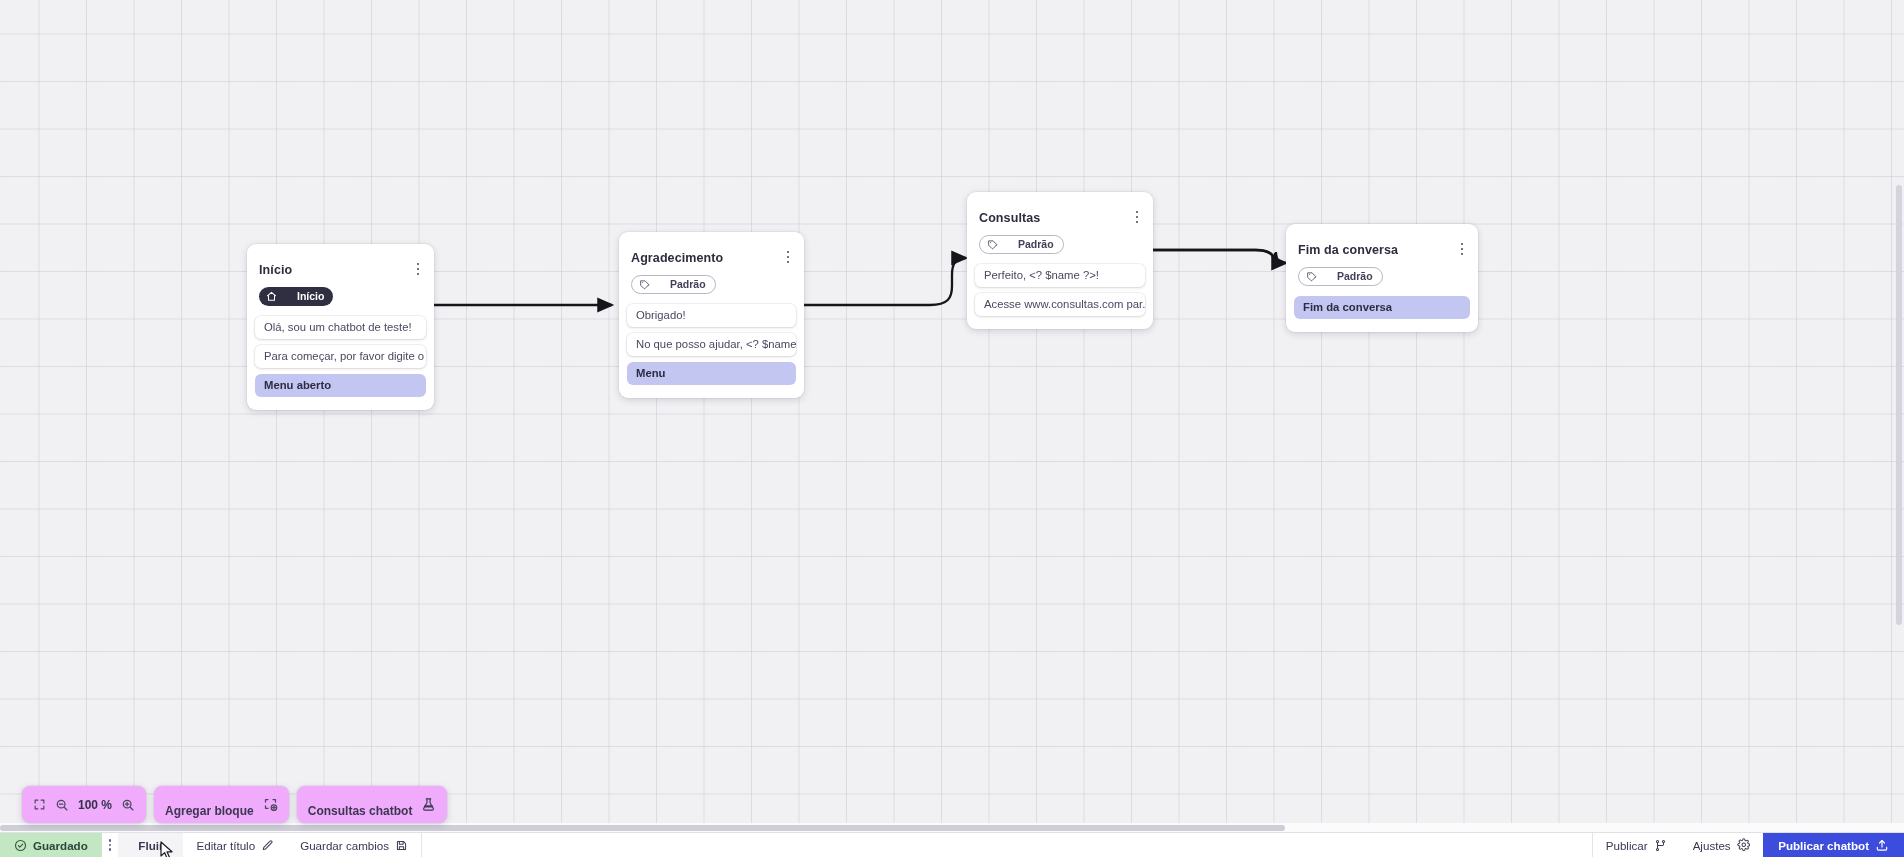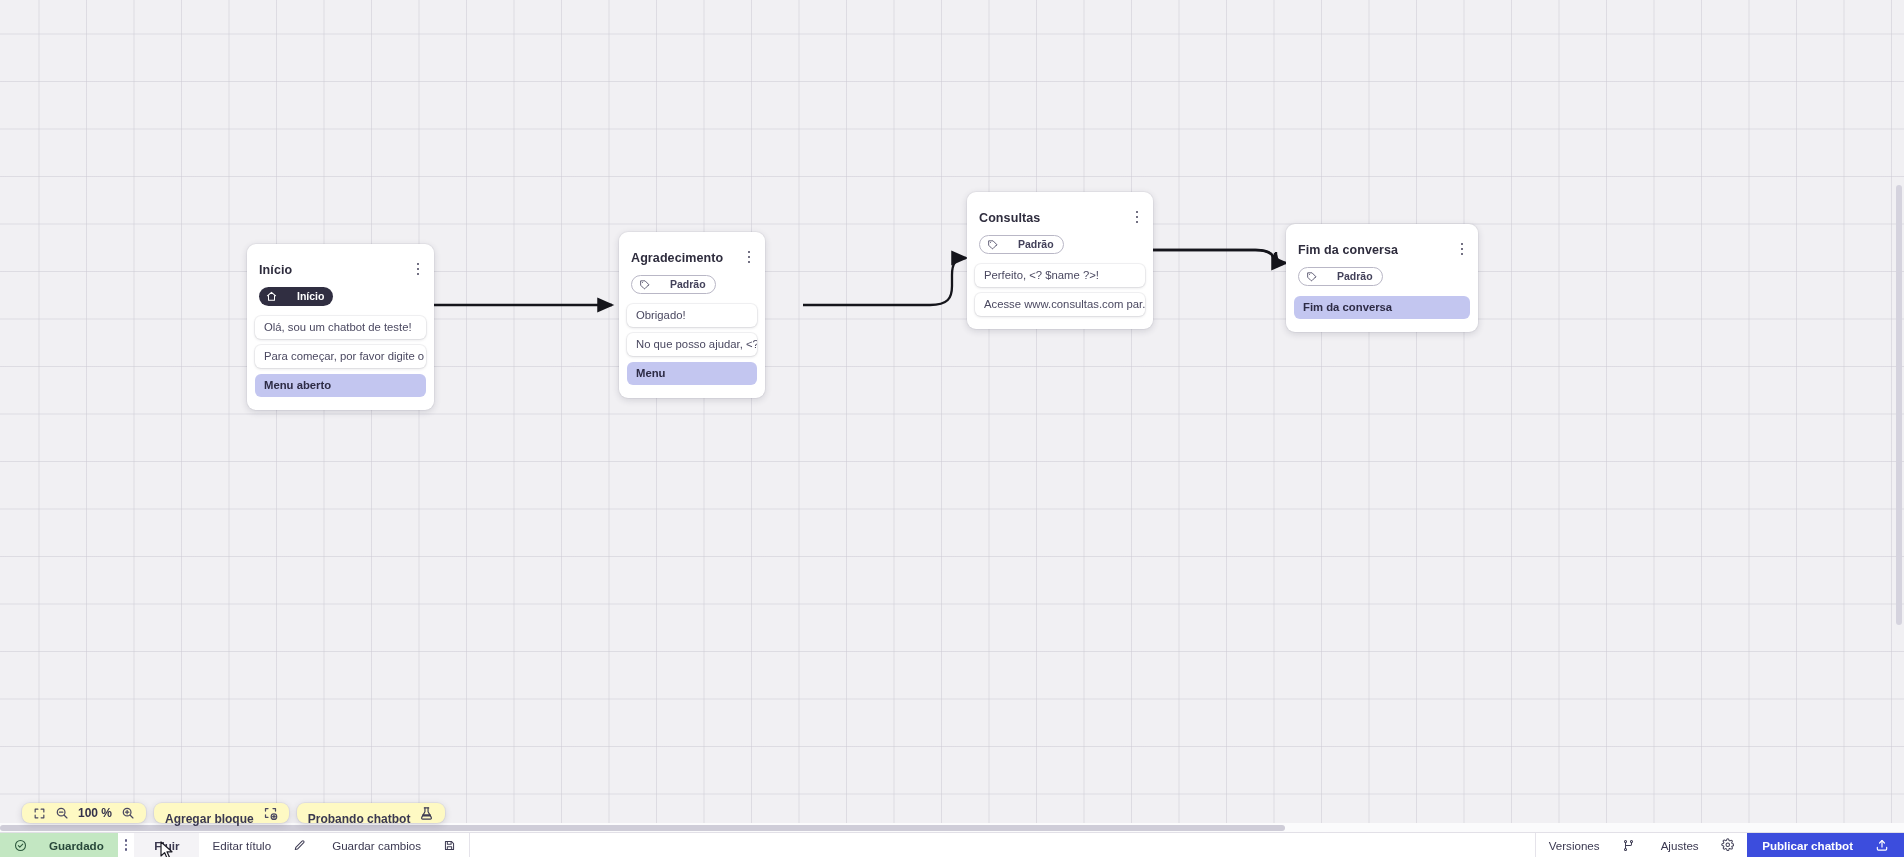--- a/index.html
+++ b/index.html
@@ -104,24 +104,24 @@
   .node-rows { padding-bottom: 13px; }
 
   
   #float-bar {
     position: absolute;
     left: 22px; bottom: 34px;
     display: flex; align-items: center; gap: 8px;
     z-index: 20;
   }
   .fgroup {
-    background: #fef9c3;
+    background: #f0abfc;
     border-radius: 8px;
     box-shadow: 0 2px 7px rgba(40,38,60,.17), 0 0 0 1px rgba(40,38,60,.05);
-    height: 20px;
+    height: 37px;
     display: flex; align-items: center;
     padding: 0 11px;
     gap: 9px;
     font-size: 12px;
     color: #3d3b52;
     white-space: nowrap;
   }
   .fgroup .zlabel { font-size: 12px; font-weight: 700; color: #33314a; }
   .fgroup .btn { display: inline-flex; align-items: center; cursor: pointer; }
   .fgroup .lbl { font-weight: 600; color: #3a3850; margin-top: 12px; }
@@ -132,21 +132,21 @@
     left: 0; bottom: 0;
     width: 1904px; height: 25px;
     background: #ffffff;
     border-top: 1px solid #e2e0e7;
     display: flex; align-items: stretch;
     font-size: 11.6px;
     color: #3a3850;
     z-index: 30;
   }
   .sb-item {
-    display: flex; align-items: center; gap: 22px;
+    display: flex; align-items: center; gap: 6px;
     padding: 0 13px;
     cursor: pointer;
     white-space: nowrap;
     height: 100%;
   }
   .sb-saved { background: #c3e7c2; color: #28483a; font-weight: 700; padding: 0 14px; }
   .sb-dots { padding: 0 7px; display:flex; align-items:center; }
   .sb-dots .d { display: flex; flex-direction: column; gap: 2.2px; }
   .sb-dots .d i { width: 2.6px; height: 2.6px; border-radius: 50%; background: #5b5a80; display:block; }
   .sb-tab { font-weight: 700; color: #3b3950; background: #f4f3f6; padding: 0 20px; }
@@ -216,21 +216,21 @@
           <span>Início</span>
         </span>
       </div>
       <div class="node-rows">
         <div class="row msg">Olá, sou um chatbot de teste!</div>
         <div class="row msg">Para começar, por favor digite o ...</div>
         <div class="row action">Menu aberto</div>
       </div>
     </div>
 
-    <div class="node" style="left:619px; top:232px; width:146px;">
+    <div class="node" style="left:619px; top:232px; width:185px;">
       <div class="node-head">
         <div class="node-title">Agradecimento</div>
         <div class="dots">
             <i></i>
             <i></i>
             <i></i>
           </div>
         <span class="badge outline">
           <svg width="11" height="11" viewBox="0 0 24 24" fill="none" stroke="#55536c" stroke-width="2" stroke-linecap="round" stroke-linejoin="round">
               <path d="M20.6 13.4 13.4 20.6a2 2 0 0 1-2.8 0l-7-7V4h9.6l7.4 7.4a2 2 0 0 1 0 2z"></path>
@@ -331,21 +331,21 @@
             <path d="M16 4h4v4"></path>
             <path d="M4 14v4h4"></path>
             <circle cx="17.5" cy="17" r="4.4" fill="none"></circle>
             <line x1="17.5" y1="14.8" x2="17.5" y2="19.2"></line>
             <line x1="15.3" y1="17" x2="19.7" y2="17"></line>
           </svg>
       </span>
     </div>
 
     <div class="fgroup">
-      <span class="lbl">Probando chatbot</span>
+      <span class="lbl">Consultas chatbot</span>
       <span class="btn">
         <svg width="15" height="15" viewBox="0 0 24 24" fill="none" stroke="#3f3d54" stroke-width="1.9" stroke-linecap="round" stroke-linejoin="round">
             <path d="M9.5 3v6.2L4.4 18.2A1.8 1.8 0 0 0 6 21h12a1.8 1.8 0 0 0 1.6-2.8L14.5 9.2V3"></path>
             <line x1="8.5" y1="3" x2="15.5" y2="3"></line>
             <path d="M6.6 14.8h10.8" stroke-width="3.6"></path>
           </svg>
       </span>
     </div>
 
   </div>
@@ -390,21 +390,21 @@
           <path d="M8 4.5v5h7v-5"></path>
           <path d="M8 19.5v-5h8v5"></path>
         </svg>
     </div>
 
     <div class="sb-sep"></div>
     <div class="sb-spacer"></div>
     <div class="sb-sep"></div>
 
     <div class="sb-item">
-      <span>Versiones</span>
+      <span>Publicar</span>
       <svg width="13" height="13" viewBox="0 0 24 24" fill="none" stroke="#3f3d54" stroke-width="1.9" stroke-linecap="round" stroke-linejoin="round">
           <circle cx="6.5" cy="4.6" r="1.9"></circle>
           <circle cx="17.5" cy="4.6" r="1.9"></circle>
           <circle cx="6.5" cy="19.4" r="1.9"></circle>
           <path d="M6.5 6.5v11"></path>
           <path d="M17.5 6.5v3c0 1.6-1.3 2.6-2.8 2.6H6.5"></path>
         </svg>
     </div>
 
     <div class="sb-item">

